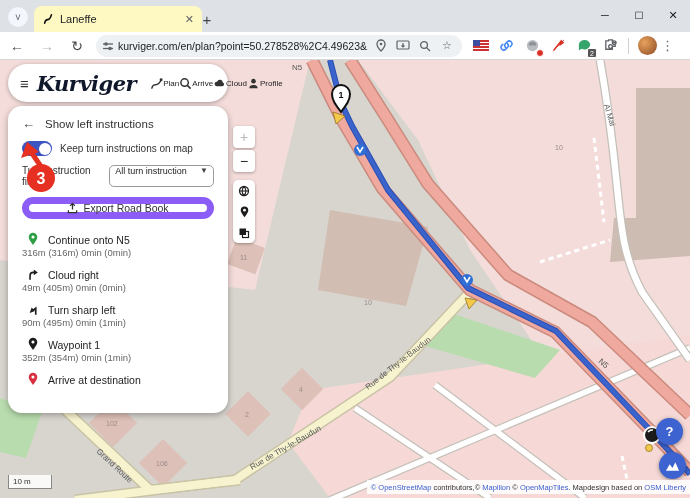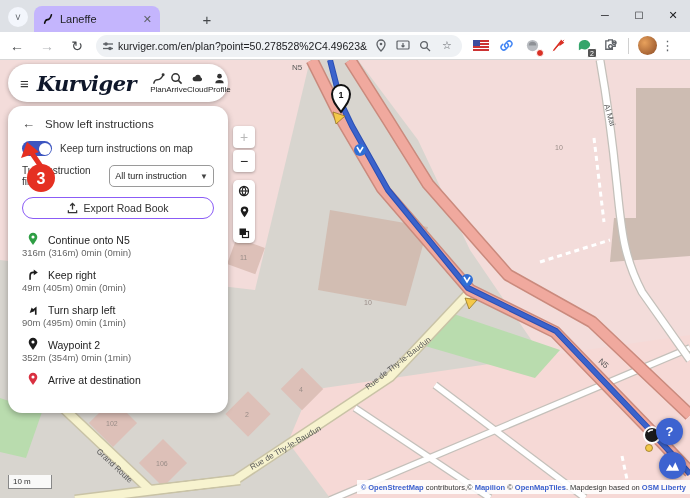--- a/index.html
+++ b/index.html
@@ -3,21 +3,21 @@
 <meta charset="utf-8">
 <style>
   * { margin:0; padding:0; box-sizing:border-box; }
   html,body { width:690px; height:498px; overflow:hidden; }
   body { font-family:"Liberation Sans", sans-serif; position:relative; background:#d8d5cf; }
 
   
   .tabstrip { position:absolute; top:0; left:0; width:690px; height:32px; background:#dee1e6; z-index:50; }
   .tab-search { position:absolute; left:8px; top:7px; width:20px; height:20px; border-radius:50%;
     background:#f3f6fc; color:#5f6368; font-size:10px; display:flex; align-items:center; justify-content:center; }
-  .tab { position:absolute; left:34px; top:6px; width:126px; height:26px; background:#c4b5fd;
+  .tab { position:absolute; left:34px; top:6px; width:168px; height:26px; background:#fef9c3;
     border-radius:8px 8px 0 0; display:flex; align-items:center; padding:8px 8px; gap:6px; }
   .tab-title { font-size:11px; color:#202124; flex:1; white-space:nowrap; overflow:hidden; }
   .tab-close { color:#5f6368; font-size:11px; cursor:default; }
   .newtab-btn { position:absolute; left:196px; top:8px; width:22px; height:22px; color:#44474a;
     font-size:15px; display:flex; align-items:center; justify-content:center; }
   .win-controls { position:absolute; right:0; top:0; height:30px; display:flex; }
   .win-btn { width:34px; height:30px; display:flex; align-items:center; justify-content:center; color:#202124; font-size:11px; }
   .win-max { font-size:10px; }
 
   .toolbar { position:absolute; top:32px; left:0; width:690px; height:28px; background:#ffffff;
@@ -45,41 +45,41 @@
   .maplabel { font-size:8px; fill:#5a5a5a; }
   .houselabel { font-size:7px; fill:#9a8d88; }
 
   
   .kv-header { position:absolute; left:8px; top:64px; width:220px; height:38px; background:#fff;
     border-radius:19px; z-index:20; display:flex; align-items:center; box-shadow:0 1px 4px rgba(0,0,0,.3); padding:0 10px 0 12px; }
   .hamburger { font-size:15px; color:#333; margin-right:8px; }
   .kv-logo { font-family:"DejaVu Serif", serif; font-style:italic; font-weight:bold; font-size:21px;
     color:#0f172a; letter-spacing:-0.5px; margin-right:14px; }
   .kv-nav { display:flex; flex:1; justify-content:space-between; }
-  .kv-nav-item { display:flex; flex-direction:column; align-items:center; gap:0px; color:#333; }
+  .kv-nav-item { display:flex; align-items:center; gap:0px; color:#333; }
   .kv-nav-item svg { width:13px; height:13px; }
   .kv-nav-label { font-size:8px; color:#222; }
 
   
   .panel { position:absolute; left:8px; top:106px; width:220px; height:307px; background:#fff;
     border-radius:14px; z-index:20; box-shadow:0 2px 6px rgba(0,0,0,.3); padding:10px 14px 8px 14px; overflow:hidden; }
   .panel-head { display:flex; align-items:center; gap:10px; margin-bottom:10px; }
   .back-arrow { font-size:13px; color:#444; }
   .panel-title { font-size:11.5px; color:#333; }
   .toggle-row { display:flex; align-items:center; gap:8px; margin-bottom:9px; }
   .toggle { width:30px; height:15px; border-radius:8px; background:#3c55c0; position:relative; flex:none; }
   .toggle-knob { position:absolute; right:1.5px; top:1.5px; width:12px; height:12px; border-radius:50%; background:#fff; }
   .toggle-label { font-size:10px; color:#333; }
   .filter-row { display:flex; align-items:center; justify-content:space-between; margin-bottom:10px; }
   .filter-label { font-size:10px; color:#333; }
   .dropdown { width:108px; height:22px; border:1px solid #9a9a9a; border-radius:5px; display:flex;
-    align-items:center; padding:0 5px; gap:3px; }
+    align-items:flex-start; padding:0 5px; gap:3px; }
   .dropdown-value { font-size:9px; color:#222; flex:1; white-space:nowrap; overflow:hidden; }
   .caret { font-size:8px; color:#444; }
-  .export-btn { width:100%; height:22px; border:1px solid #8b5cf6; border-radius:11px; display:flex;
+  .export-btn { width:100%; height:22px; border:7px solid #8b5cf6; border-radius:11px; display:flex;
     align-items:center; justify-content:center; gap:5px; margin-bottom:10px; background:#fff; }
   .export-label { font-size:10.5px; color:#333; }
   .instr-item { margin-bottom:2px; }
   .instr-top { display:flex; align-items:flex-end; gap:9px; height:17px; padding-left:4px; }
   .instr-icon { width:13px; height:15px; flex:none; display:flex; align-items:center; justify-content:center; }
   .instr-title { font-size:10.5px; color:#222; }
   .instr-detail { font-size:9.5px; color:#666; padding:1px 0 4px 0; }
 
   
   .zoom-btn { position:absolute; width:22px; height:22px; background:#fff; border-radius:4px; z-index:15;
@@ -94,21 +94,21 @@
   .fab { position:absolute; width:27px; height:27px; border-radius:50%; background:#3d63d0; z-index:15;
     display:flex; align-items:center; justify-content:center; color:#fff; box-shadow:0 1px 4px rgba(0,0,0,.4); }
   .fab-help { left:656px; top:418px; font-size:13px; font-weight:bold; }
   .fab-elev { left:659px; top:452px; }
 
   
   .scalebar { position:absolute; left:8px; top:475px; width:44px; height:14px; background:rgba(255,255,255,.85);
     border:1px solid #888; border-top:none; font-size:8px; color:#333; z-index:15; display:flex; align-items:center; padding-left:4px; }
   .attribution { position:absolute; right:0; top:480px; height:14px; background:rgba(255,255,255,.85);
     z-index:15; display:flex; align-items:center; font-size:7.5px; color:#333; padding:0 4px; white-space:pre; }
-  .attr-link { color:#3a5fcd;font-weight:bold; }
+  .attr-link { color:#3a5fcd; }
 
   
   .annotation { position:absolute; left:18px; top:142px; z-index:40; width:50px; height:58px; pointer-events:none; }
 </style>
 </head>
 <body>
 
 <svg class="map" viewBox="0 0 690 438" xmlns="http://www.w3.org/2000/svg">
 
   <rect x="0" y="0" width="690" height="438" fill="#d8d5cf"></rect>
@@ -357,21 +357,21 @@
 
 
   <div class="instr-item">
     <div class="instr-top">
       <span class="instr-icon">
         <svg width="13" height="14" viewBox="0 0 16 16">
             <path d="M5 15 V10 C5 7 7 6 9 6 h1" stroke="#1c1c1c" stroke-width="2" fill="none"></path>
             <polygon points="9.5,2.5 14.5,6 9.5,9.5" fill="#1c1c1c"></polygon>
           </svg>
       </span>
-      <span class="instr-title">Keep right</span>
+      <span class="instr-title">Cloud right</span>
     </div>
     <div class="instr-detail">49m (405m) 0min (0min)</div>
   </div>
 
   <div class="instr-item">
     <div class="instr-top">
       <span class="instr-icon">
         <svg width="13" height="14" viewBox="0 0 16 16">
             <path d="M12 15 V7 L8.5 9.8" stroke="#1c1c1c" stroke-width="2" fill="none"></path>
             <polygon points="4.5,13 7,6 11,10.5" fill="#1c1c1c"></polygon>
@@ -383,21 +383,21 @@
   </div>
 
   <div class="instr-item">
     <div class="instr-top">
       <span class="instr-icon">
         <svg width="12" height="14" viewBox="0 0 14 16">
             <path d="M7 15 C3.5 10.5 2 8 2 5.8 a5 5 0 1 1 10 0 c0 2.2 -1.5 4.7 -5 9.2 z" fill="#1c1c1c"></path>
             <circle cx="7" cy="5.6" r="1.8" fill="#fff"></circle>
           </svg>
       </span>
-      <span class="instr-title">Waypoint 2</span>
+      <span class="instr-title">Waypoint 1</span>
     </div>
     <div class="instr-detail">352m (354m) 0min (1min)</div>
   </div>
 
   <div class="instr-item">
     <div class="instr-top">
       <span class="instr-icon">
         <svg width="12" height="14" viewBox="0 0 14 16">
             <path d="M7 15 C3.5 10.5 2 8 2 5.8 a5 5 0 1 1 10 0 c0 2.2 -1.5 4.7 -5 9.2 z" fill="#d93040"></path>
             <circle cx="7" cy="5.6" r="1.8" fill="#fff"></circle>

